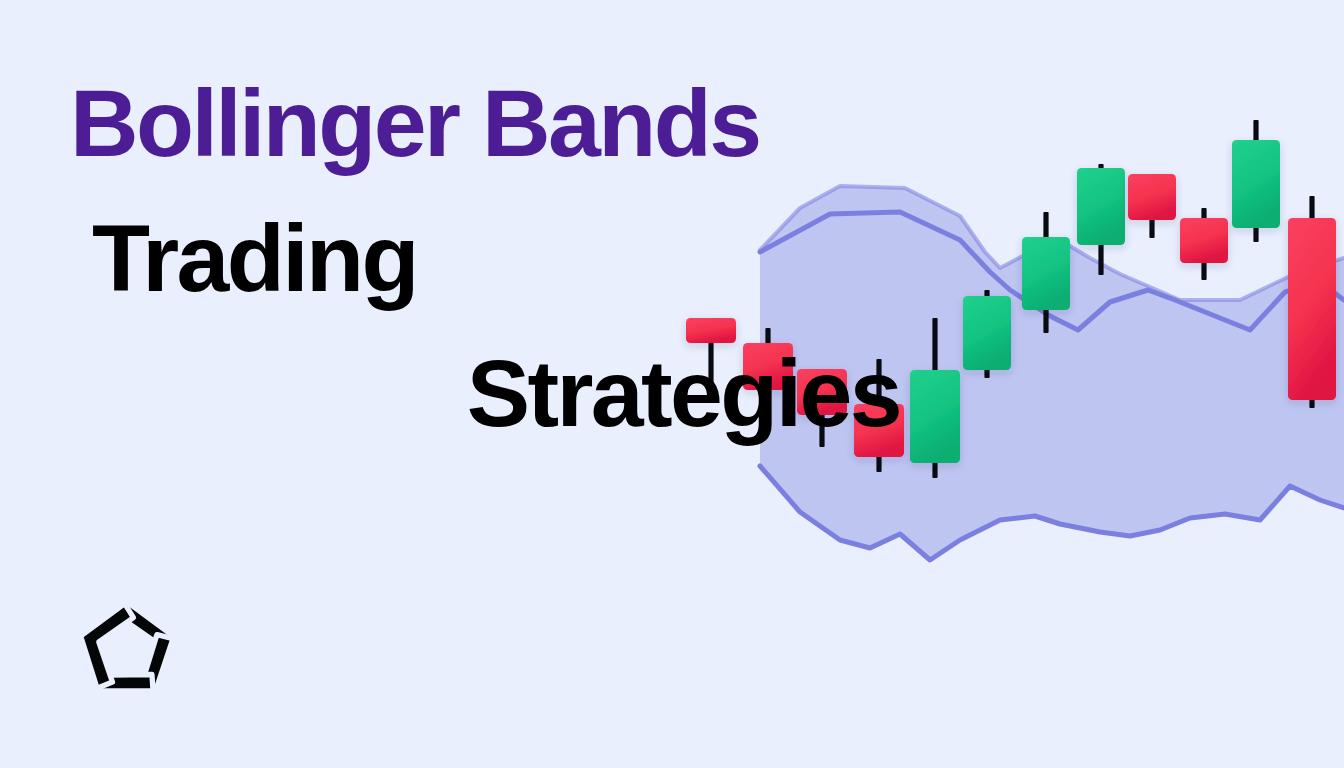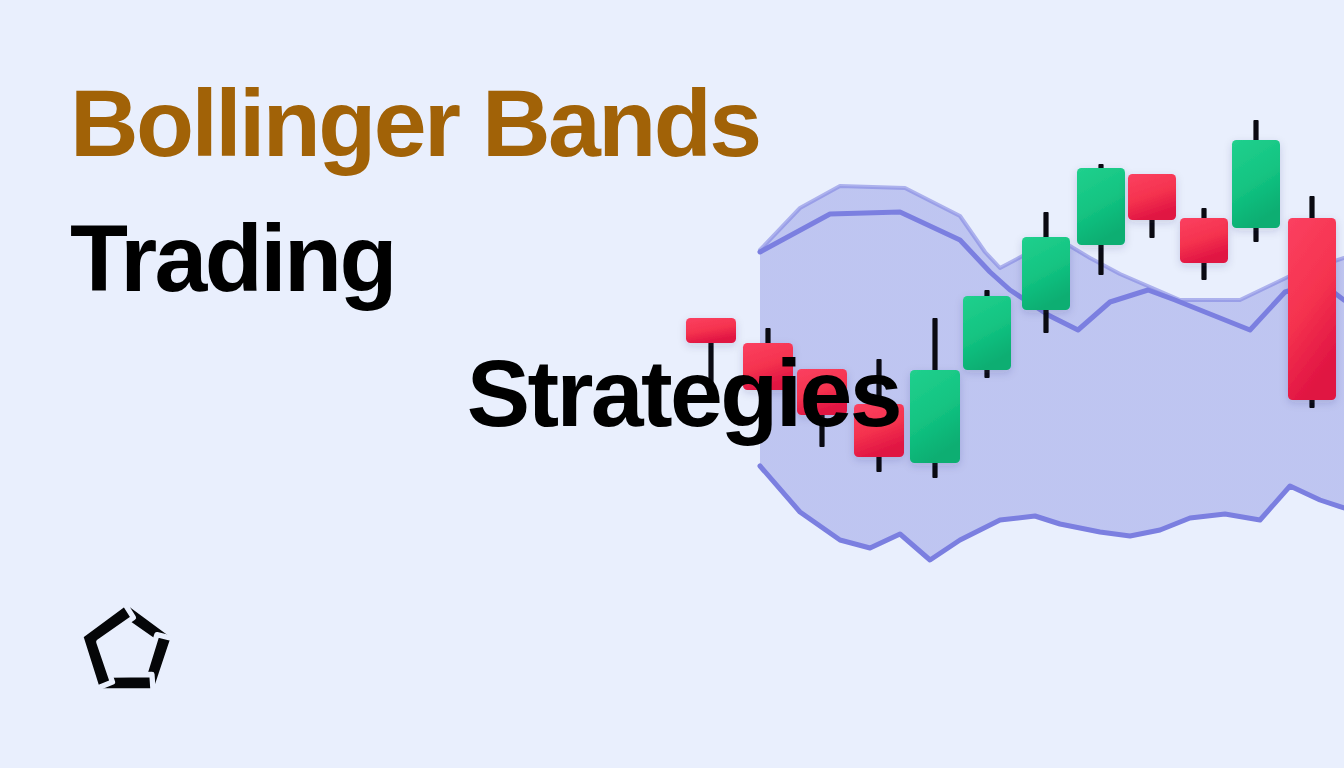--- a/index.html
+++ b/index.html
@@ -111,22 +111,22 @@
         <rect x="1201.4" y="208" width="5.2" height="72" fill="#0a0a12" rx="1"></rect>
         <rect x="1180" y="218" width="48" height="45" rx="4.5" fill="url(#gradRed)" filter="url(#softShadow)"></rect>
         <rect x="1253.4" y="120" width="5.2" height="122" fill="#0a0a12" rx="1"></rect>
         <rect x="1232" y="140" width="48" height="88" rx="4.5" fill="url(#gradGreen)" filter="url(#softShadow)"></rect>
         <rect x="1309.4" y="196" width="5.2" height="212" fill="#0a0a12" rx="1"></rect>
         <rect x="1288" y="218" width="48" height="182" rx="4.5" fill="url(#gradRed)" filter="url(#softShadow)"></rect>
       </g>
   </svg>
 
   <div id="title-block">
-    <span class="title-line" style="color: #a16207;">Bollinger Bands</span>
-    <span class="title-line" style="color: rgb(0, 0, 0);">Trading</span>
+    <span class="title-line" style="color: #4c1d95;">Bollinger Bands</span>
+    <span class="title-line" style="color: rgb(0, 0, 0); margin-left: 22px;">Trading</span>
     <span class="title-line" style="color: rgb(0, 0, 0); text-align: right;">Strategies</span>
   </div>
 
   <svg id="brand-logo" viewBox="0 0 100 100">
     <g id="logo-petals">
         <path d="M 50 6 L 92 36 L 82 48 L 50 24 L 18 48 L 8 36 Z" fill="#050608" stroke="#e9effd" stroke-width="5" stroke-linejoin="round" transform="rotate(0 50 52)"></path>
         <path d="M 50 6 L 92 36 L 82 48 L 50 24 L 18 48 L 8 36 Z" fill="#050608" stroke="#e9effd" stroke-width="5" stroke-linejoin="round" transform="rotate(72 50 52)"></path>
         <path d="M 50 6 L 92 36 L 82 48 L 50 24 L 18 48 L 8 36 Z" fill="#050608" stroke="#e9effd" stroke-width="5" stroke-linejoin="round" transform="rotate(144 50 52)"></path>
         <path d="M 50 6 L 92 36 L 82 48 L 50 24 L 18 48 L 8 36 Z" fill="#050608" stroke="#e9effd" stroke-width="5" stroke-linejoin="round" transform="rotate(216 50 52)"></path>
         <path d="M 50 6 L 92 36 L 82 48 L 50 24 L 18 48 L 8 36 Z" fill="#050608" stroke="#e9effd" stroke-width="5" stroke-linejoin="round" transform="rotate(288 50 52)"></path>

